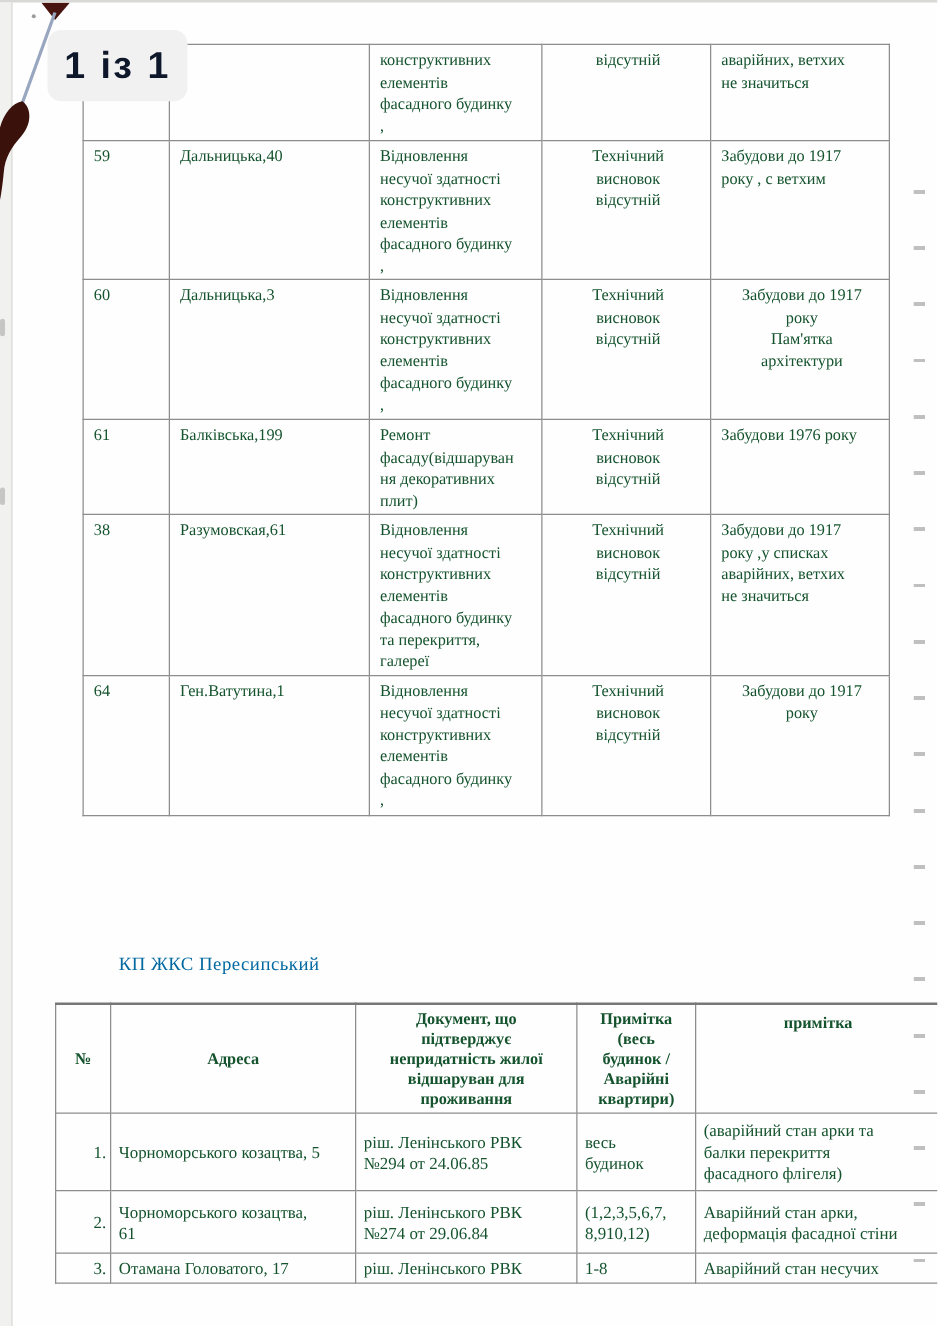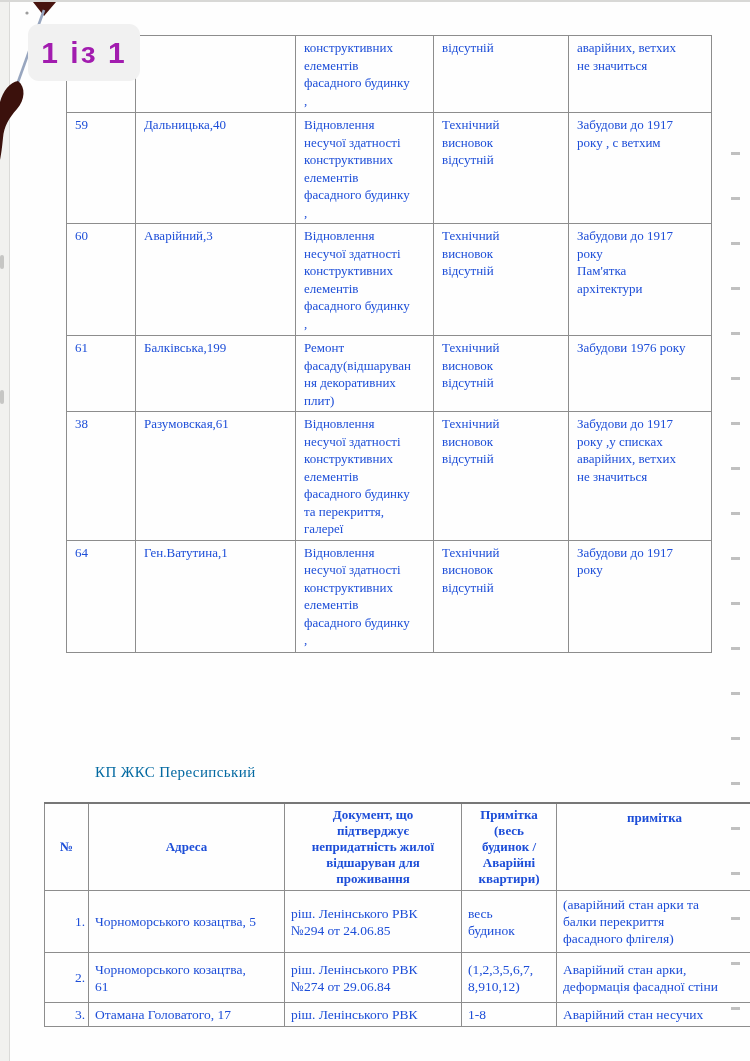--- a/index.html
+++ b/index.html
@@ -5,32 +5,32 @@
   html,body{margin:0;padding:0;background:#ffffff;}
   .screen{position:relative;width:750px;height:1061px;background:#fefefe;overflow:hidden;
           border-top:2px solid #d8d8d6;box-sizing:border-box;
           font-family:"Liberation Serif","DejaVu Serif",serif;}
   .page-edge{position:absolute;left:0;top:0;width:9px;height:1061px;background:#f1f1ef;
              border-right:1px solid #dadad8;}
   .edge-tick{position:absolute;left:0;width:4px;height:14px;background:#c6c6c4;border-radius:2px;}
   .perf{position:absolute;left:731px;top:150px;width:9px;height:865px;opacity:.75;
         background:repeating-linear-gradient(180deg,#ababab 0 3px,transparent 3px 45px);}
   .pen{position:absolute;left:0;top:0;z-index:5;}
-  .badge{position:absolute;left:28px;top:22px;width:112px;height:57px;background:#f1f1f1;
-         border-radius:11px;color:#a21caf;z-index:10;text-align:center;letter-spacing:2px;
+  .badge{position:absolute;left:38px;top:22px;width:112px;height:57px;background:#f1f1f1;
+         border-radius:11px;color:#0f172a;z-index:10;text-align:center;letter-spacing:2px;
          font:600 30px/57px "Liberation Sans",sans-serif;}
   .scan{position:absolute;left:0;top:0;width:750px;height:1061px;filter:blur(.3px);}
   table{border-collapse:collapse;position:absolute;table-layout:fixed;}
   .t1{left:66px;top:33px;width:645px;}
   .t2{left:44px;top:800px;width:708px;}
-  .t1 td,.t2 td,.t2 th{border:1px solid #8d8d8d;color:#1d4ed8;white-space:pre-line;
+  .t1 td,.t2 td,.t2 th{border:1px solid #8d8d8d;color:#14532d;white-space:pre-line;
          overflow:hidden;box-sizing:border-box;}
   .t1 td{font:13px/17.5px "Liberation Serif","DejaVu Serif",serif;vertical-align:top;
          padding:3px 5px 2px 8px;}
-  .t1 td.center{text-align:left;}
+  .t1 td.center{text-align:center;}
   .t2{border-top:2px solid #777;}
   .t2 th{font:bold 13px/16px "Liberation Serif","DejaVu Serif",serif;text-align:center;
          vertical-align:middle;padding:3px 2px;}
   .t2 th.top{vertical-align:top;padding-top:6px;}
   .t2 td{font:13.5px/17px "Liberation Serif","DejaVu Serif",serif;vertical-align:middle;
          padding:2px 4px 2px 6px;}
   .t2 td.num{text-align:right;padding-right:3px;}
   .sec-title{position:absolute;left:95px;top:760px;font:15px/20px "Liberation Serif","DejaVu Serif",serif;
          color:#0369a1;letter-spacing:.4px;}
 </style>
@@ -83,21 +83,21 @@
 фасадного будинку
 ,</td>
             <td class="center">Технічний
 висновок
 відсутній</td>
             <td>Забудови до 1917
 року , с ветхим</td>
           </tr>
           <tr style="height: 112px;">
             <td>60</td>
-            <td>Аварійний,3</td>
+            <td>Дальницька,3</td>
             <td>Відновлення
 несучої здатності
 конструктивних
 елементів
 фасадного будинку
 ,</td>
             <td class="center">Технічний
 висновок
 відсутній</td>
             <td class="center">Забудови до 1917

